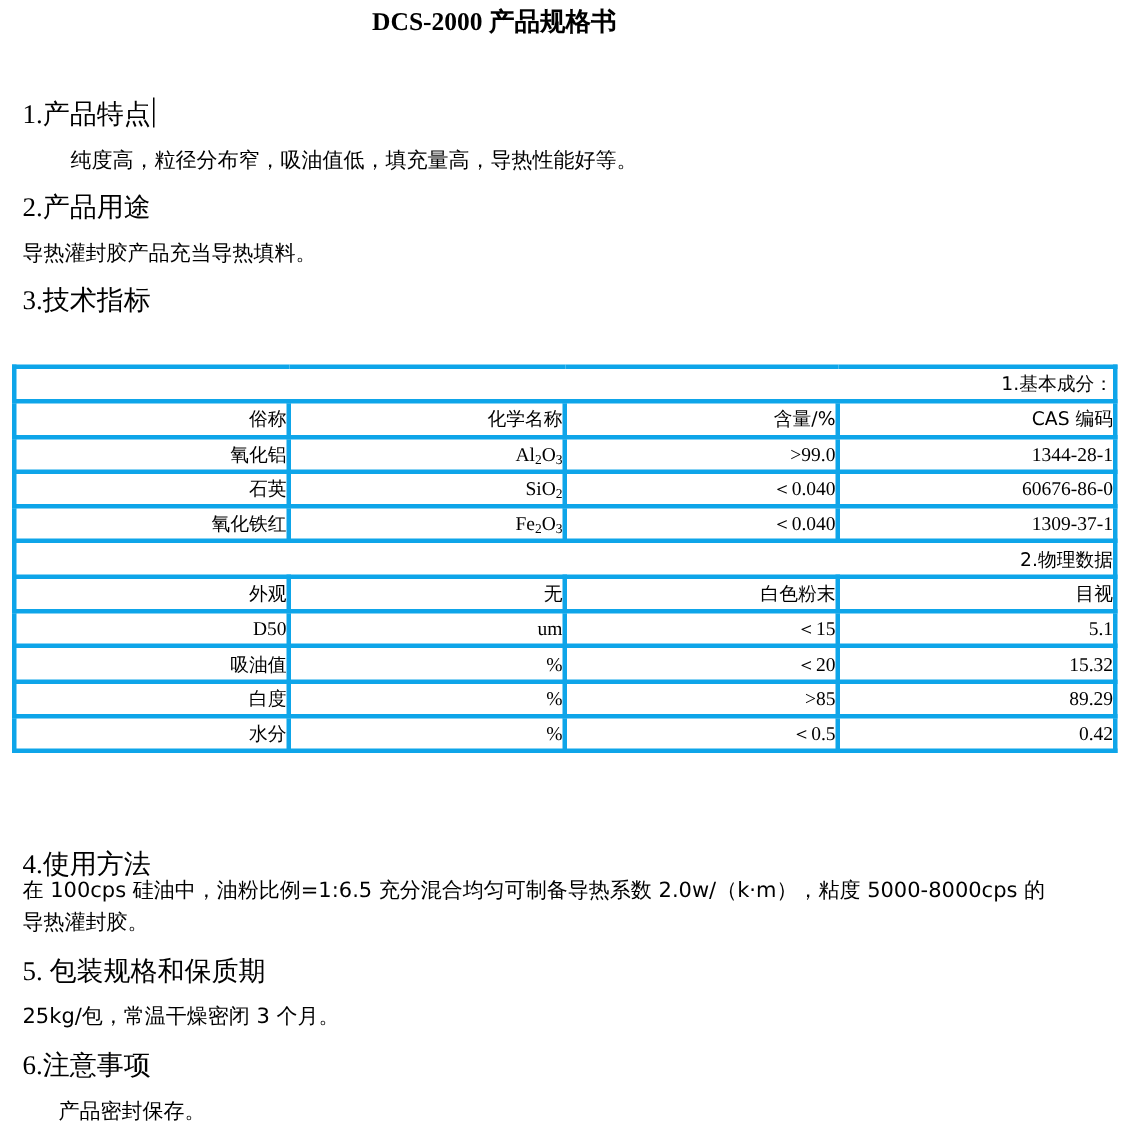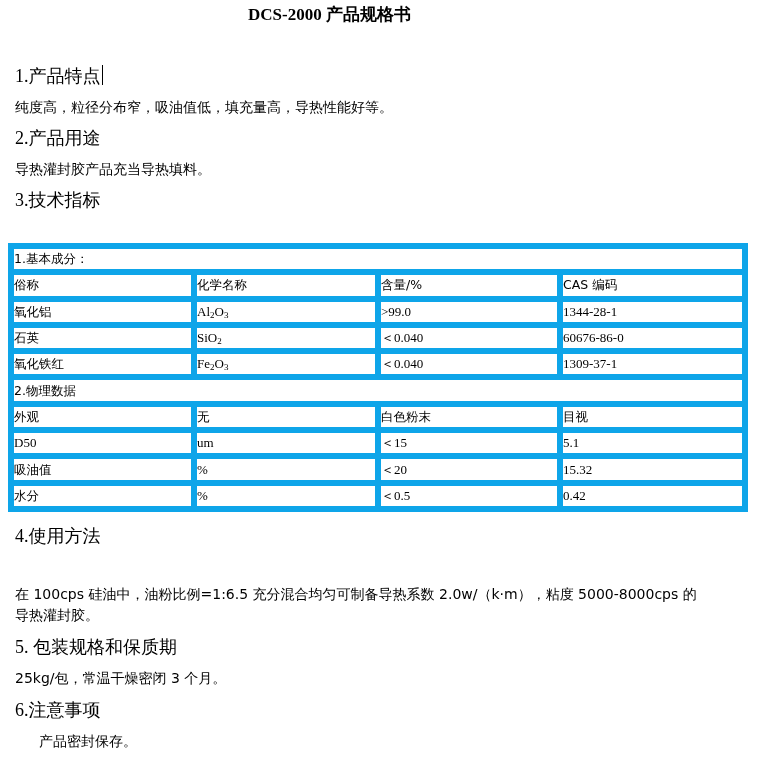--- a/index.html
+++ b/index.html
@@ -6,32 +6,32 @@
   body { width:757px; height:765px; position:relative; overflow:hidden; color:#000;
          font-family: "Liberation Serif", "DejaVu Serif", serif; }
   .title { position:absolute; top:4px; left:0; width:659px; text-align:center;
            font-weight:bold; font-size:17px; line-height:22px; }
   .h { position:absolute; left:15px; font-weight:normal; font-size:18px; line-height:24px; }
   .p { position:absolute; left:15px; font-size:14.5px; line-height:20px;
        font-family: "DejaVu Sans", "Liberation Sans", sans-serif; font-size:14px; }
   .caret { display:inline-block; width:1.5px; height:20px; background:#000; vertical-align:-3px; margin-left:1px; }
   table.spec { position:absolute; left:8px; top:243px; width:734px; border-collapse:collapse;
                table-layout:fixed; font-size:13px; }
-  table.spec td { border:6px solid #0ea5e9; height:20.3px; padding:0; text-align:left;
+  table.spec td { border:3px solid #0ea5e9; height:20.3px; padding:0; text-align:right;
                   font-family: "DejaVu Sans", "Liberation Sans", sans-serif; font-size:12.5px; line-height:20px; white-space:nowrap; }
   table.spec td.serif { font-family: "Liberation Serif", "DejaVu Serif", serif; font-size:13px; }
   sub { font-size:9px; vertical-align:-2px; line-height:0; }
 </style>
 </head>
 <body>
 
 <div class="title">DCS-2000 产品规格书</div>
 
 <div class="h" style="top:64px;"><span>1.产品特点</span><span class="caret"></span></div>
-<div class="p" style="top:97px;">纯度高，粒径分布窄，吸油值低，填充量高，导热性能好等。</div>
+<div class="p" style="top:97px;margin-left:32px;">纯度高，粒径分布窄，吸油值低，填充量高，导热性能好等。</div>
 
 <div class="h" style="top:126px;">2.产品用途</div>
 <div class="p" style="top:159px;">导热灌封胶产品充当导热填料。</div>
 
 <div class="h" style="top:188px;">3.技术指标</div>
 
 <table class="spec">
   <colgroup>
     <col style="width:183px">
       <col style="width:184px">
@@ -81,29 +81,35 @@
     <td class="serif">＜15</td>
     <td class="serif">5.1</td>
   </tr>
   <tr>
     <td>吸油值</td>
     <td class="serif">%</td>
     <td class="serif">＜20</td>
     <td class="serif">15.32</td>
   </tr>
   <tr>
+    <td>白度</td>
+    <td class="serif">%</td>
+    <td class="serif">&gt;85</td>
+    <td class="serif">89.29</td>
+  </tr>
+  <tr>
     <td>水分</td>
     <td class="serif">%</td>
     <td class="serif">＜0.5</td>
     <td class="serif">0.42</td>
   </tr>
 </tbody>
   </table>
 
-<div class="h" style="top:524px;">4.使用方法</div>
+<div class="h" style="top:564px;">4.使用方法</div>
 <div class="p" style="top:584px;">在 100cps 硅油中，油粉比例=1:6.5 充分混合均匀可制备导热系数 2.0w/（k·m），粘度 5000-8000cps 的</div>
 <div class="p" style="top:605px;">导热灌封胶。</div>
 
 <div class="h" style="top:635px;">5. 包装规格和保质期</div>
 <div class="p" style="top:668px;">25kg/包，常温干燥密闭 3 个月。</div>
 
 <div class="h" style="top:698px;">6.注意事项</div>
 <div class="p" style="top:731px;margin-left:24px;">产品密封保存。</div>
 
 </body></html>

